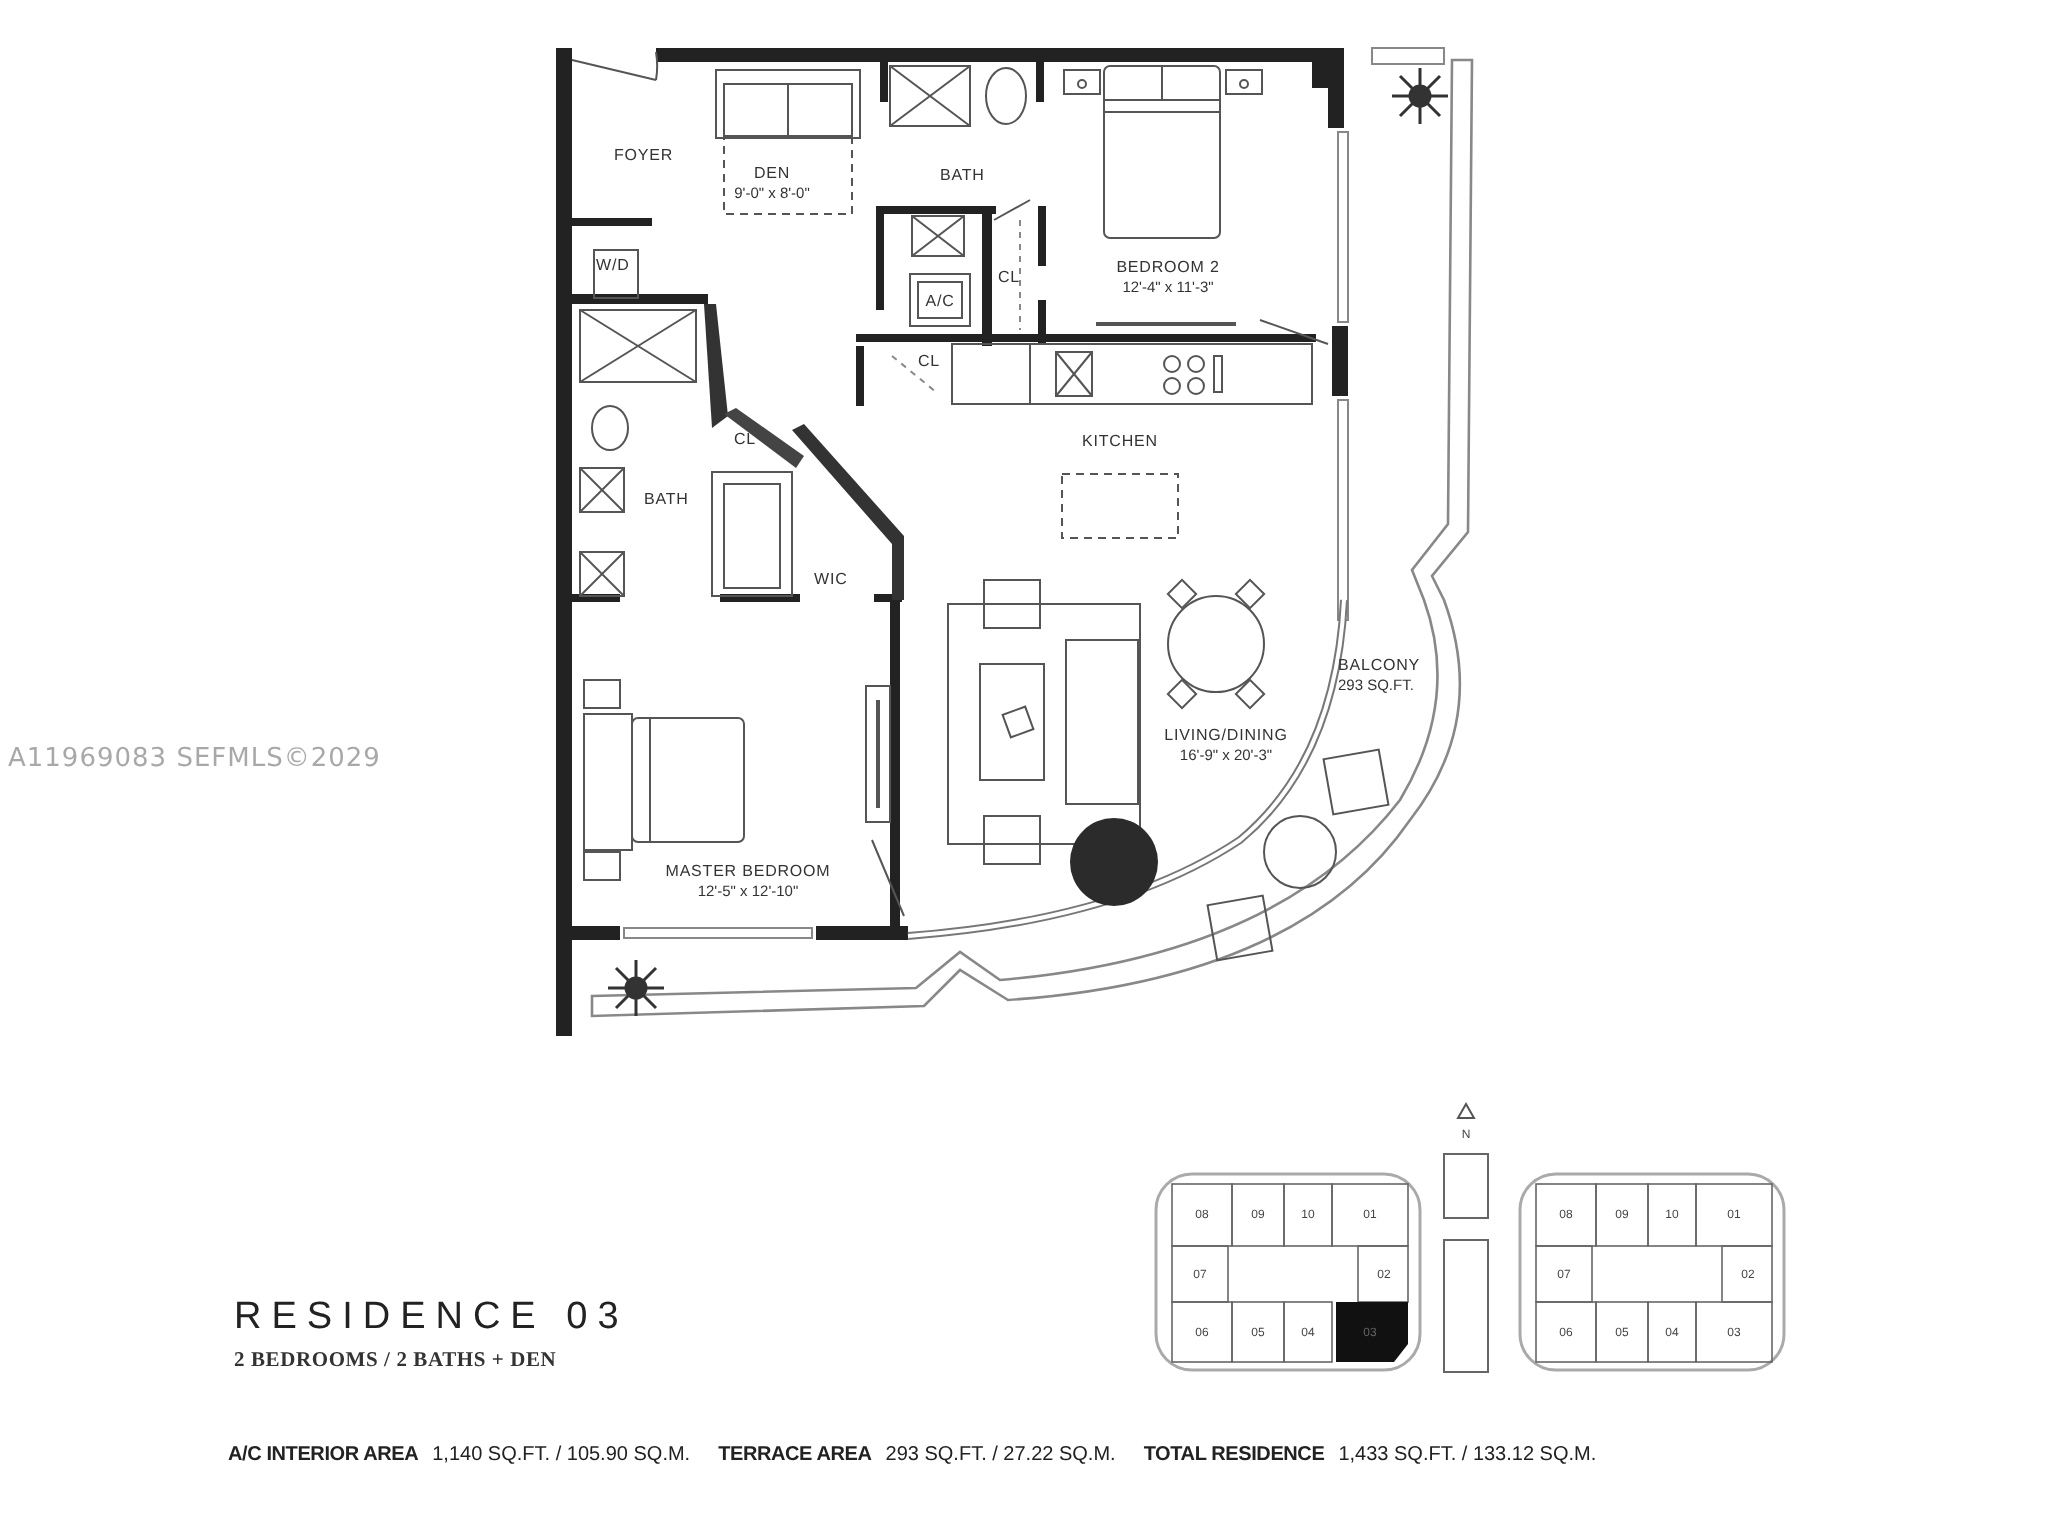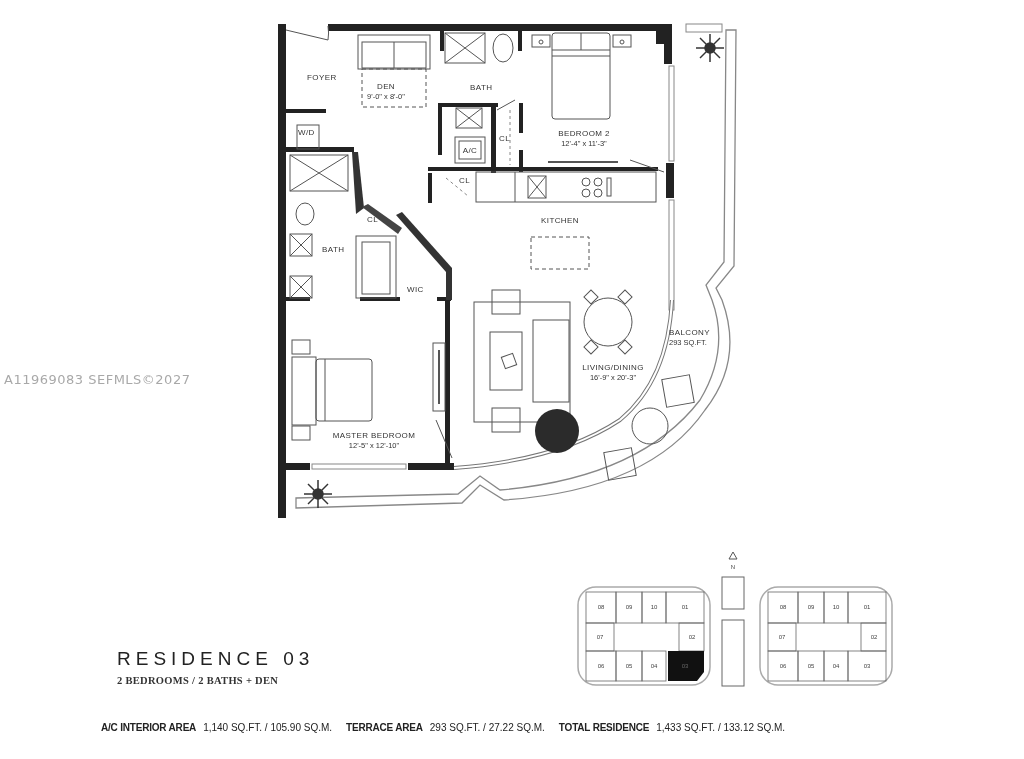--- a/index.html
+++ b/index.html
@@ -4,21 +4,21 @@
 <style>
   html,body{margin:0;padding:0;background:#ffffff;}
   body{width:1024px;height:759px;position:relative;overflow:hidden;font-family:"Liberation Sans",sans-serif;color:#2a2a2a;}
   #plan{position:absolute;left:0;top:0;width:1024px;height:759px;}
   .lbl{font-family:"Liberation Sans",sans-serif;font-size:8px;fill:#333;letter-spacing:0.4px;}
   .dim{font-family:"Liberation Sans",sans-serif;font-size:7.5px;fill:#333;}
   .keytxt{font-family:"Liberation Sans",sans-serif;font-size:6px;fill:#444;}
   .watermark{position:absolute;left:4px;top:372px;font-size:13px;color:#9a9a9a;letter-spacing:0.5px;font-family:"DejaVu Sans",sans-serif;opacity:0.85;}
   .title{position:absolute;left:117px;top:648px;font-size:19px;letter-spacing:5px;color:#222;font-family:"Liberation Sans",sans-serif;}
   .subtitle{position:absolute;left:117px;top:675px;font-size:10.5px;letter-spacing:0.3px;color:#333;font-weight:bold;font-family:Liberation Serif, serif;}
-  .areas{position:absolute;left:101px;top:722px;font-size:10px;color:#222;font-family:"Liberation Sans",sans-serif;white-space:nowrap;}
+  .areas{position:absolute;left:114px;top:722px;font-size:10px;color:#222;font-family:"Liberation Sans",sans-serif;white-space:nowrap;}
   .areas b{font-weight:bold;letter-spacing:-0.2px;}
   .areas span.v{margin:0 14px 0 7px;}
 </style>
 </head>
 <body>
 
 <svg id="plan" viewBox="0 0 1024 759" xmlns="http://www.w3.org/2000/svg">
 
   <g fill="#222">
 
@@ -261,20 +261,20 @@
     <text class="keytxt" x="867" y="609" text-anchor="middle">01</text>
     <text class="keytxt" x="782" y="639" text-anchor="middle">07</text>
     <text class="keytxt" x="874" y="639" text-anchor="middle">02</text>
     <text class="keytxt" x="783" y="668" text-anchor="middle">06</text>
     <text class="keytxt" x="811" y="668" text-anchor="middle">05</text>
     <text class="keytxt" x="836" y="668" text-anchor="middle">04</text>
     <text class="keytxt" x="867" y="668" text-anchor="middle">03</text>
   </g>
 </svg>
 
-<div class="watermark">A11969083 SEFMLS©2027</div>
+<div class="watermark">A11969083 SEFMLS©2029</div>
 
 <div class="title">RESIDENCE 03</div>
 <div class="subtitle">2 BEDROOMS / 2 BATHS + DEN</div>
 
 <div class="areas">
   <b>A/C INTERIOR AREA</b><span class="v">1,140 SQ.FT. / 105.90 SQ.M.</span><b>TERRACE AREA</b><span class="v">293 SQ.FT. / 27.22 SQ.M.</span><b>TOTAL RESIDENCE</b><span class="v">1,433 SQ.FT. / 133.12 SQ.M.</span>
 </div>
 
 </body></html>

